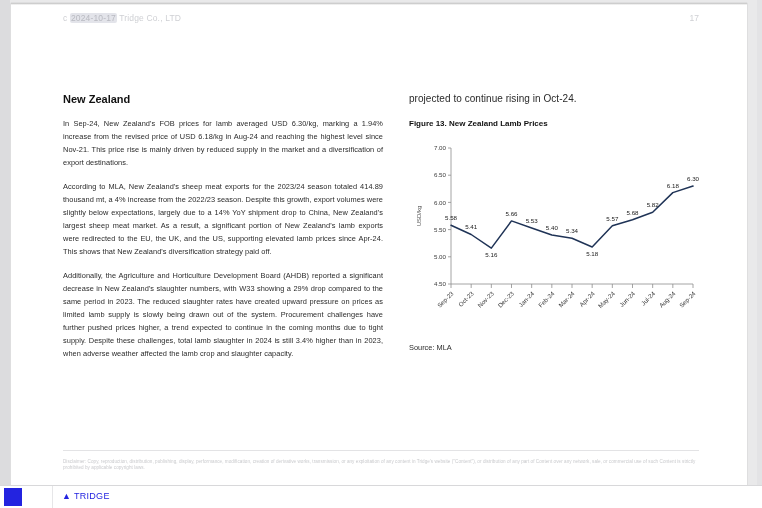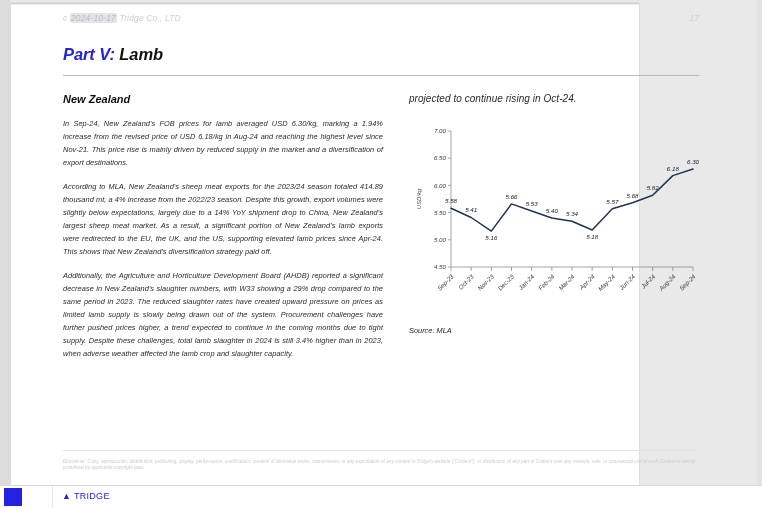--- a/index.html
+++ b/index.html
@@ -35,25 +35,24 @@
     right: 0; top: 0;
     width: 5px; height: 508px;
     background: #e3e3e5;
   }
 
   
   .page {
     position: absolute;
     left: 11px;
     top: 3px;
-    width: 628px;
+    width: 736px;
     height: 483px;
     background: #ffffff;
     box-shadow: 0 0 1px rgba(0,0,0,0.25);
-    font-style: italic;
   }
   .page-topline {
     position: absolute;
     left: 0; top: 0; width: 100%; height: 2px;
     background: linear-gradient(to bottom, #bdbdbd, #ffffff);
   }
 
   
   .doc-header {
     position: absolute;
@@ -259,34 +258,31 @@
   <div class="gutter-right"></div>
 
   <div class="page">
     <div class="page-topline"></div>
 
     <div class="doc-header">
       <div class="copyline"><span>c</span> <span class="hl">2024-10-17</span> <span>Tridge Co., LTD</span></div>
       <div class="pageno">17</div>
     </div>
 
-    <div class="title-block">
-      <div class="main-title"><span class="part">Part V:</span> <span>Lamb</span></div>
-      <div class="title-rule"></div>
-    </div>
 
     <div class="col-left">
       <div class="sec-head">New Zealand</div>
       <p class="body">In Sep-24, New Zealand's FOB prices for lamb averaged USD 6.30/kg, marking a 1.94% increase from the revised price of USD 6.18/kg in Aug-24 and reaching the highest level since Nov-21. This price rise is mainly driven by reduced supply in the market and a diversification of export destinations.</p>
       <p class="body">According to MLA, New Zealand's sheep meat exports for the 2023/24 season totaled 414.89 thousand mt, a 4% increase from the 2022/23 season. Despite this growth, export volumes were slightly below expectations, largely due to a 14% YoY shipment drop to China, New Zealand's largest sheep meat market. As a result, a significant portion of New Zealand's lamb exports were redirected to the EU, the UK, and the US, supporting elevated lamb prices since Apr-24. This shows that New Zealand's diversification strategy paid off.</p>
       <p class="body">Additionally, the Agriculture and Horticulture Development Board (AHDB) reported a significant decrease in New Zealand's slaughter numbers, with W33 showing a 29% drop compared to the same period in 2023. The reduced slaughter rates have created upward pressure on prices as limited lamb supply is slowly being drawn out of the system. Procurement challenges have further pushed prices higher, a trend expected to continue in the coming months due to tight supply. Despite these challenges, total lamb slaughter in 2024 is still 3.4% higher than in 2023, when adverse weather affected the lamb crop and slaughter capacity.</p>
     </div>
 
     <div class="col-right">
       <p class="rtop">projected to continue rising in Oct-24.</p>
+      <div class="fig-title">Figure 13. New Zealand Lamb Prices</div>
 
       <div class="chart-wrap">
         <svg class="chart-svg" id="chart" width="290" height="195" viewBox="0 0 290 195">
             <line x1="42" y1="12" x2="42" y2="148" stroke="#8d8d8d" stroke-width="0.8"></line>
             <line x1="42" y1="148" x2="284" y2="148" stroke="#8d8d8d" stroke-width="0.8"></line>
             <line x1="39" y1="148" x2="42" y2="148" stroke="#8d8d8d" stroke-width="0.8"></line>
             <text x="37" y="150.2" text-anchor="end" class="tick-text">4.50</text>
             <line x1="39" y1="120.8" x2="42" y2="120.8" stroke="#8d8d8d" stroke-width="0.8"></line>
             <text x="37" y="123" text-anchor="end" class="tick-text">5.00</text>
             <line x1="39" y1="93.6" x2="42" y2="93.6" stroke="#8d8d8d" stroke-width="0.8"></line>

